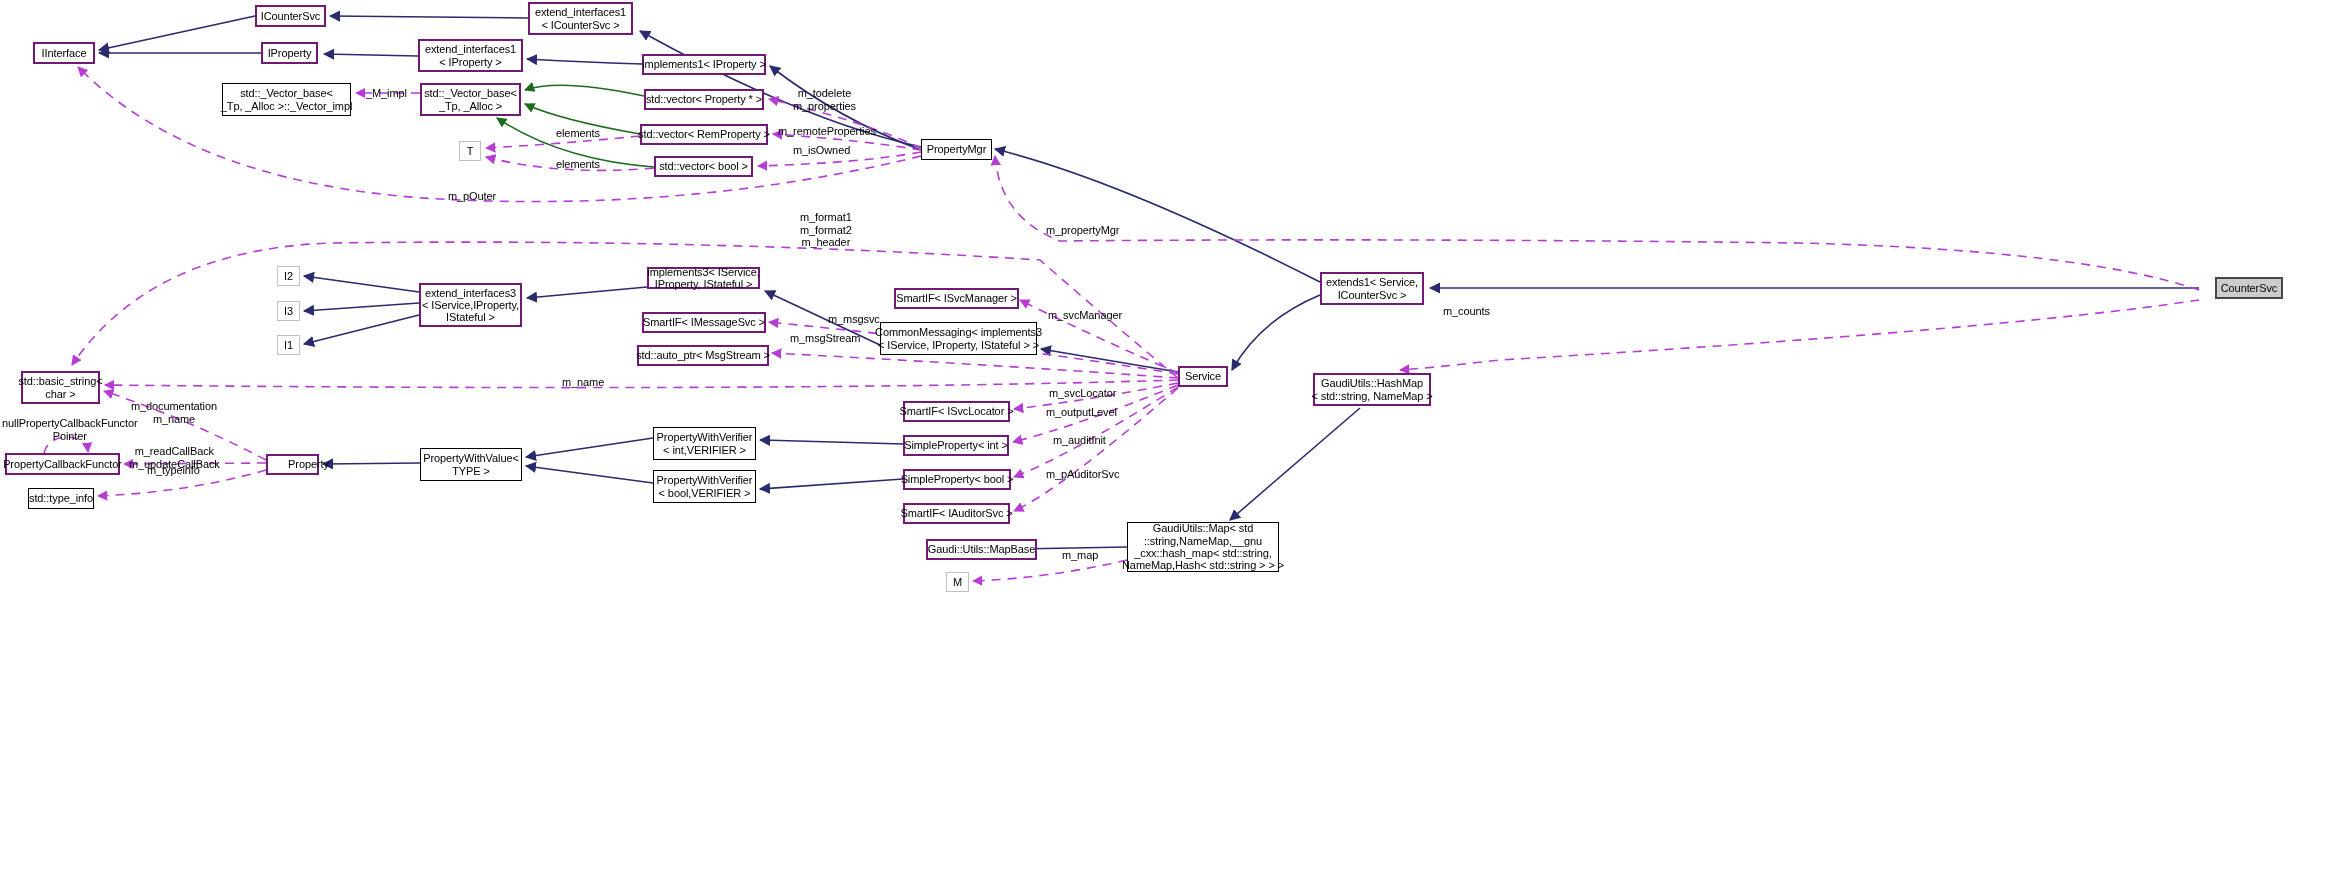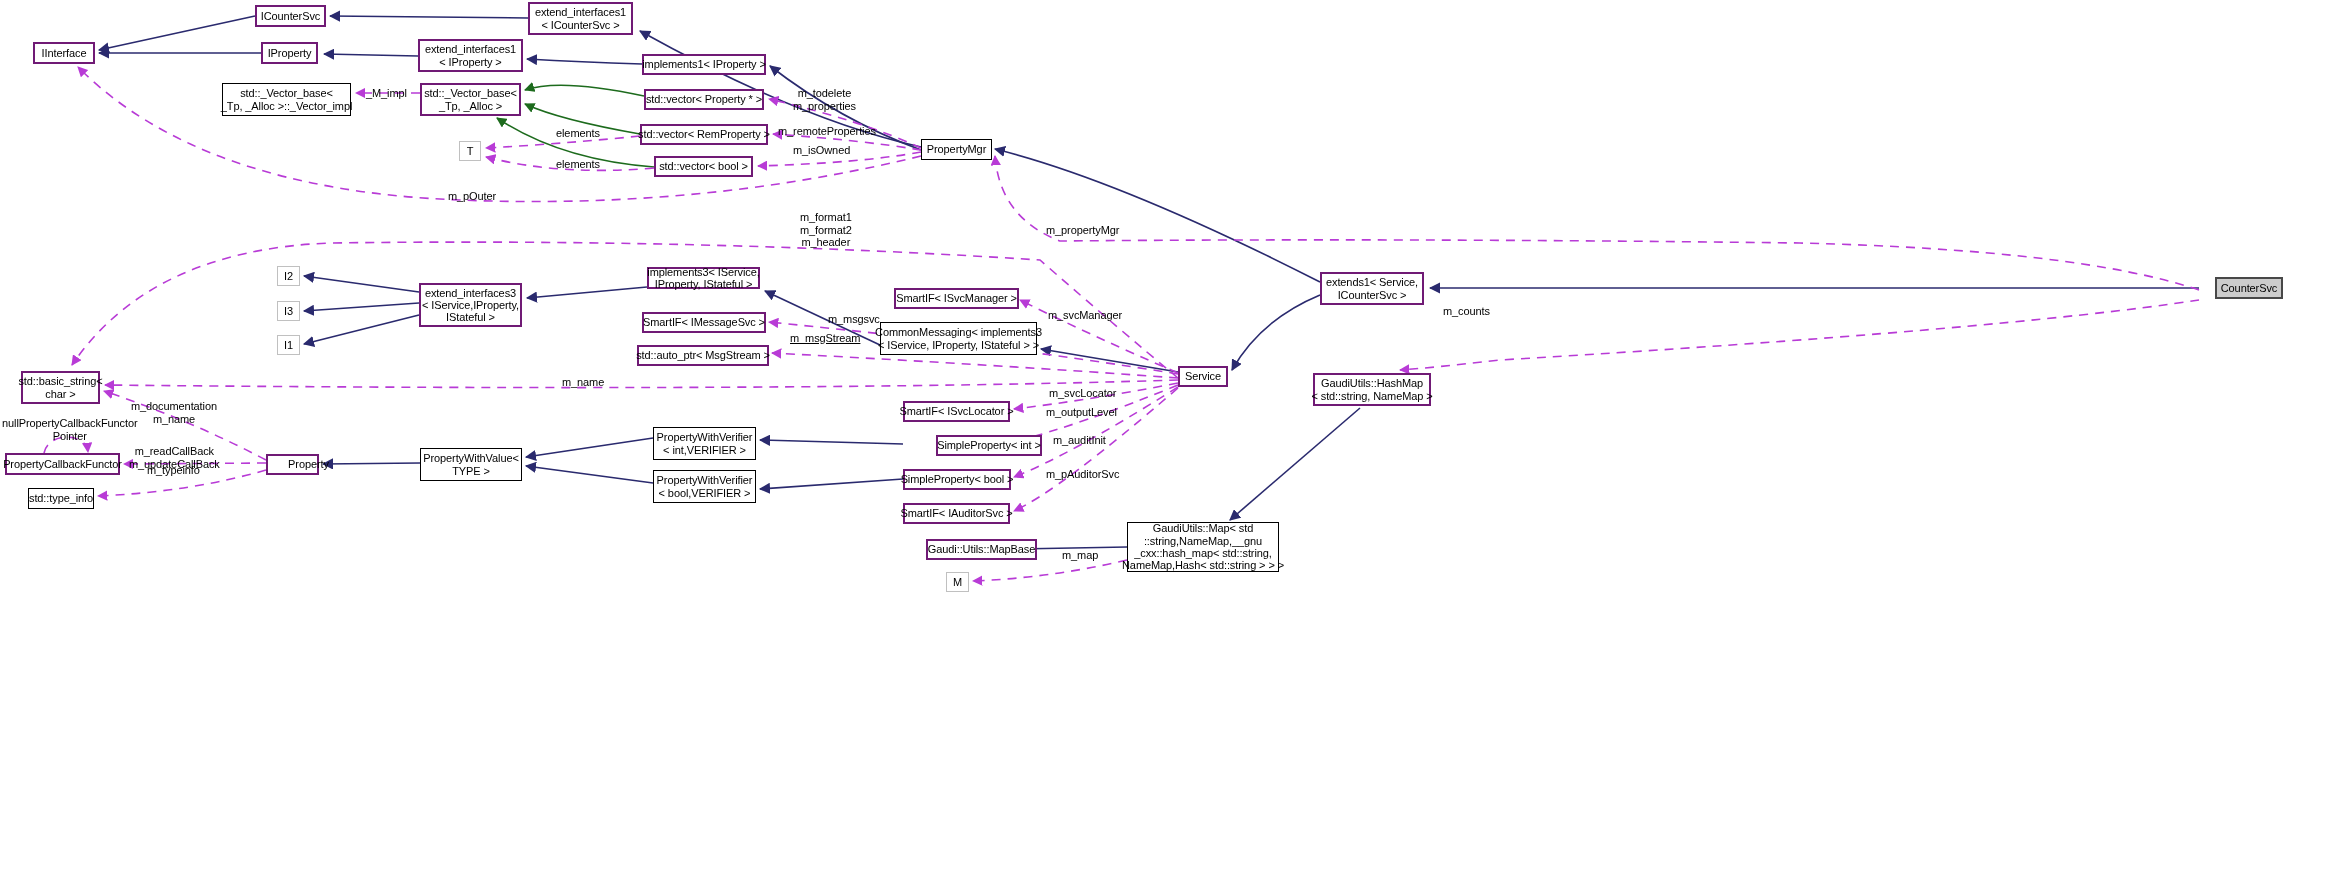--- a/index.html
+++ b/index.html
@@ -171,21 +171,21 @@
 &lt; IService, IProperty, IStateful &gt; &gt;</div>
     <div class="node thick" style="left: 637px; top: 345px; width: 132px; height: 21px; font-size: 11px;">std::auto_ptr&lt; MsgStream &gt;</div>
     <div class="node thick" style="left: 1178px; top: 366px; width: 50px; height: 21px; font-size: 11px;">Service</div>
     <div class="node thick" style="left: 21px; top: 371px; width: 79px; height: 33px; font-size: 11px;">std::basic_string&lt;
 char &gt;</div>
     <div class="node thick" style="left: 1313px; top: 373px; width: 118px; height: 33px; font-size: 11px;">GaudiUtils::HashMap
 &lt; std::string, NameMap &gt;</div>
     <div class="node thick" style="left: 903px; top: 401px; width: 107px; height: 21px; font-size: 11px;">SmartIF&lt; ISvcLocator &gt;</div>
     <div class="node" style="left: 653px; top: 427px; width: 103px; height: 33px; font-size: 11px;">PropertyWithVerifier
 &lt; int,VERIFIER &gt;</div>
-    <div class="node thick" style="left: 936px; top: 435px; width: 106px; height: 21px; font-size: 11px;">SimpleProperty&lt; int &gt;</div>
+    <div class="node thick" style="left: 903px; top: 435px; width: 106px; height: 21px; font-size: 11px;">SimpleProperty&lt; int &gt;</div>
     <div class="node thick" style="left: 5px; top: 453px; width: 115px; height: 22px; font-size: 11px;">PropertyCallbackFunctor</div>
     <div class="node thick" style="left: 266px; top: 454px; width: 53px; height: 21px; font-size: 11px; padding-left: 32px;">Property</div>
     <div class="node" style="left: 420px; top: 448px; width: 102px; height: 33px; font-size: 11px;">PropertyWithValue&lt;
 TYPE &gt;</div>
     <div class="node" style="left: 653px; top: 470px; width: 103px; height: 33px; font-size: 11px;">PropertyWithVerifier
 &lt; bool,VERIFIER &gt;</div>
     <div class="node thick" style="left: 903px; top: 469px; width: 108px; height: 21px; font-size: 11px;">SimpleProperty&lt; bool &gt;</div>
     <div class="node" style="left: 28px; top: 488px; width: 66px; height: 21px; font-size: 11px;">std::type_info</div>
     <div class="node thick" style="left: 903px; top: 503px; width: 107px; height: 21px; font-size: 11px;">SmartIF&lt; IAuditorSvc &gt;</div>
     <div class="node" style="left: 1127px; top: 522px; width: 152px; height: 50px; font-size: 11px;">GaudiUtils::Map&lt; std
@@ -202,21 +202,21 @@
     <div class="edge-label" style="left: 556px; top: 127px; font-size: 11px;">elements</div>
     <div class="edge-label" style="left: 556px; top: 158px; font-size: 11px;">elements</div>
     <div class="edge-label" style="left: 448px; top: 190px; font-size: 11px;">m_pOuter</div>
     <div class="edge-label" style="left: 800px; top: 211px; font-size: 11px;">m_format1
 m_format2
 m_header</div>
     <div class="edge-label" style="left: 1046px; top: 224px; font-size: 11px;">m_propertyMgr</div>
     <div class="edge-label" style="left: 1443px; top: 305px; font-size: 11px;">m_counts</div>
     <div class="edge-label" style="left: 1048px; top: 309px; font-size: 11px;">m_svcManager</div>
     <div class="edge-label" style="left: 796px; top: 313px; font-size: 11px; padding-left: 32px;">m_msgsvc</div>
-    <div class="edge-label" style="left: 790px; top: 332px; font-size: 11px; text-decoration: underline;">m_msgStream</div>
+    <div class="edge-label" style="left: 790px; top: 332px; font-size: 11px;">m_msgStream</div>
     <div class="edge-label" style="left: 562px; top: 376px; font-size: 11px;">m_name</div>
     <div class="edge-label" style="left: 1049px; top: 387px; font-size: 11px;">m_svcLocator</div>
     <div class="edge-label" style="left: 1046px; top: 406px; font-size: 11px;">m_outputLevel</div>
     <div class="edge-label" style="left: 131px; top: 400px; font-size: 11px;">m_documentation
 m_name</div>
     <div class="edge-label" style="left: 2px; top: 417px; font-size: 11px;">nullPropertyCallbackFunctor
 Pointer</div>
     <div class="edge-label" style="left: 1053px; top: 434px; font-size: 11px;">m_auditInit</div>
     <div class="edge-label" style="left: 129px; top: 445px; font-size: 11px;">m_readCallBack
 m_updateCallBack</div>

